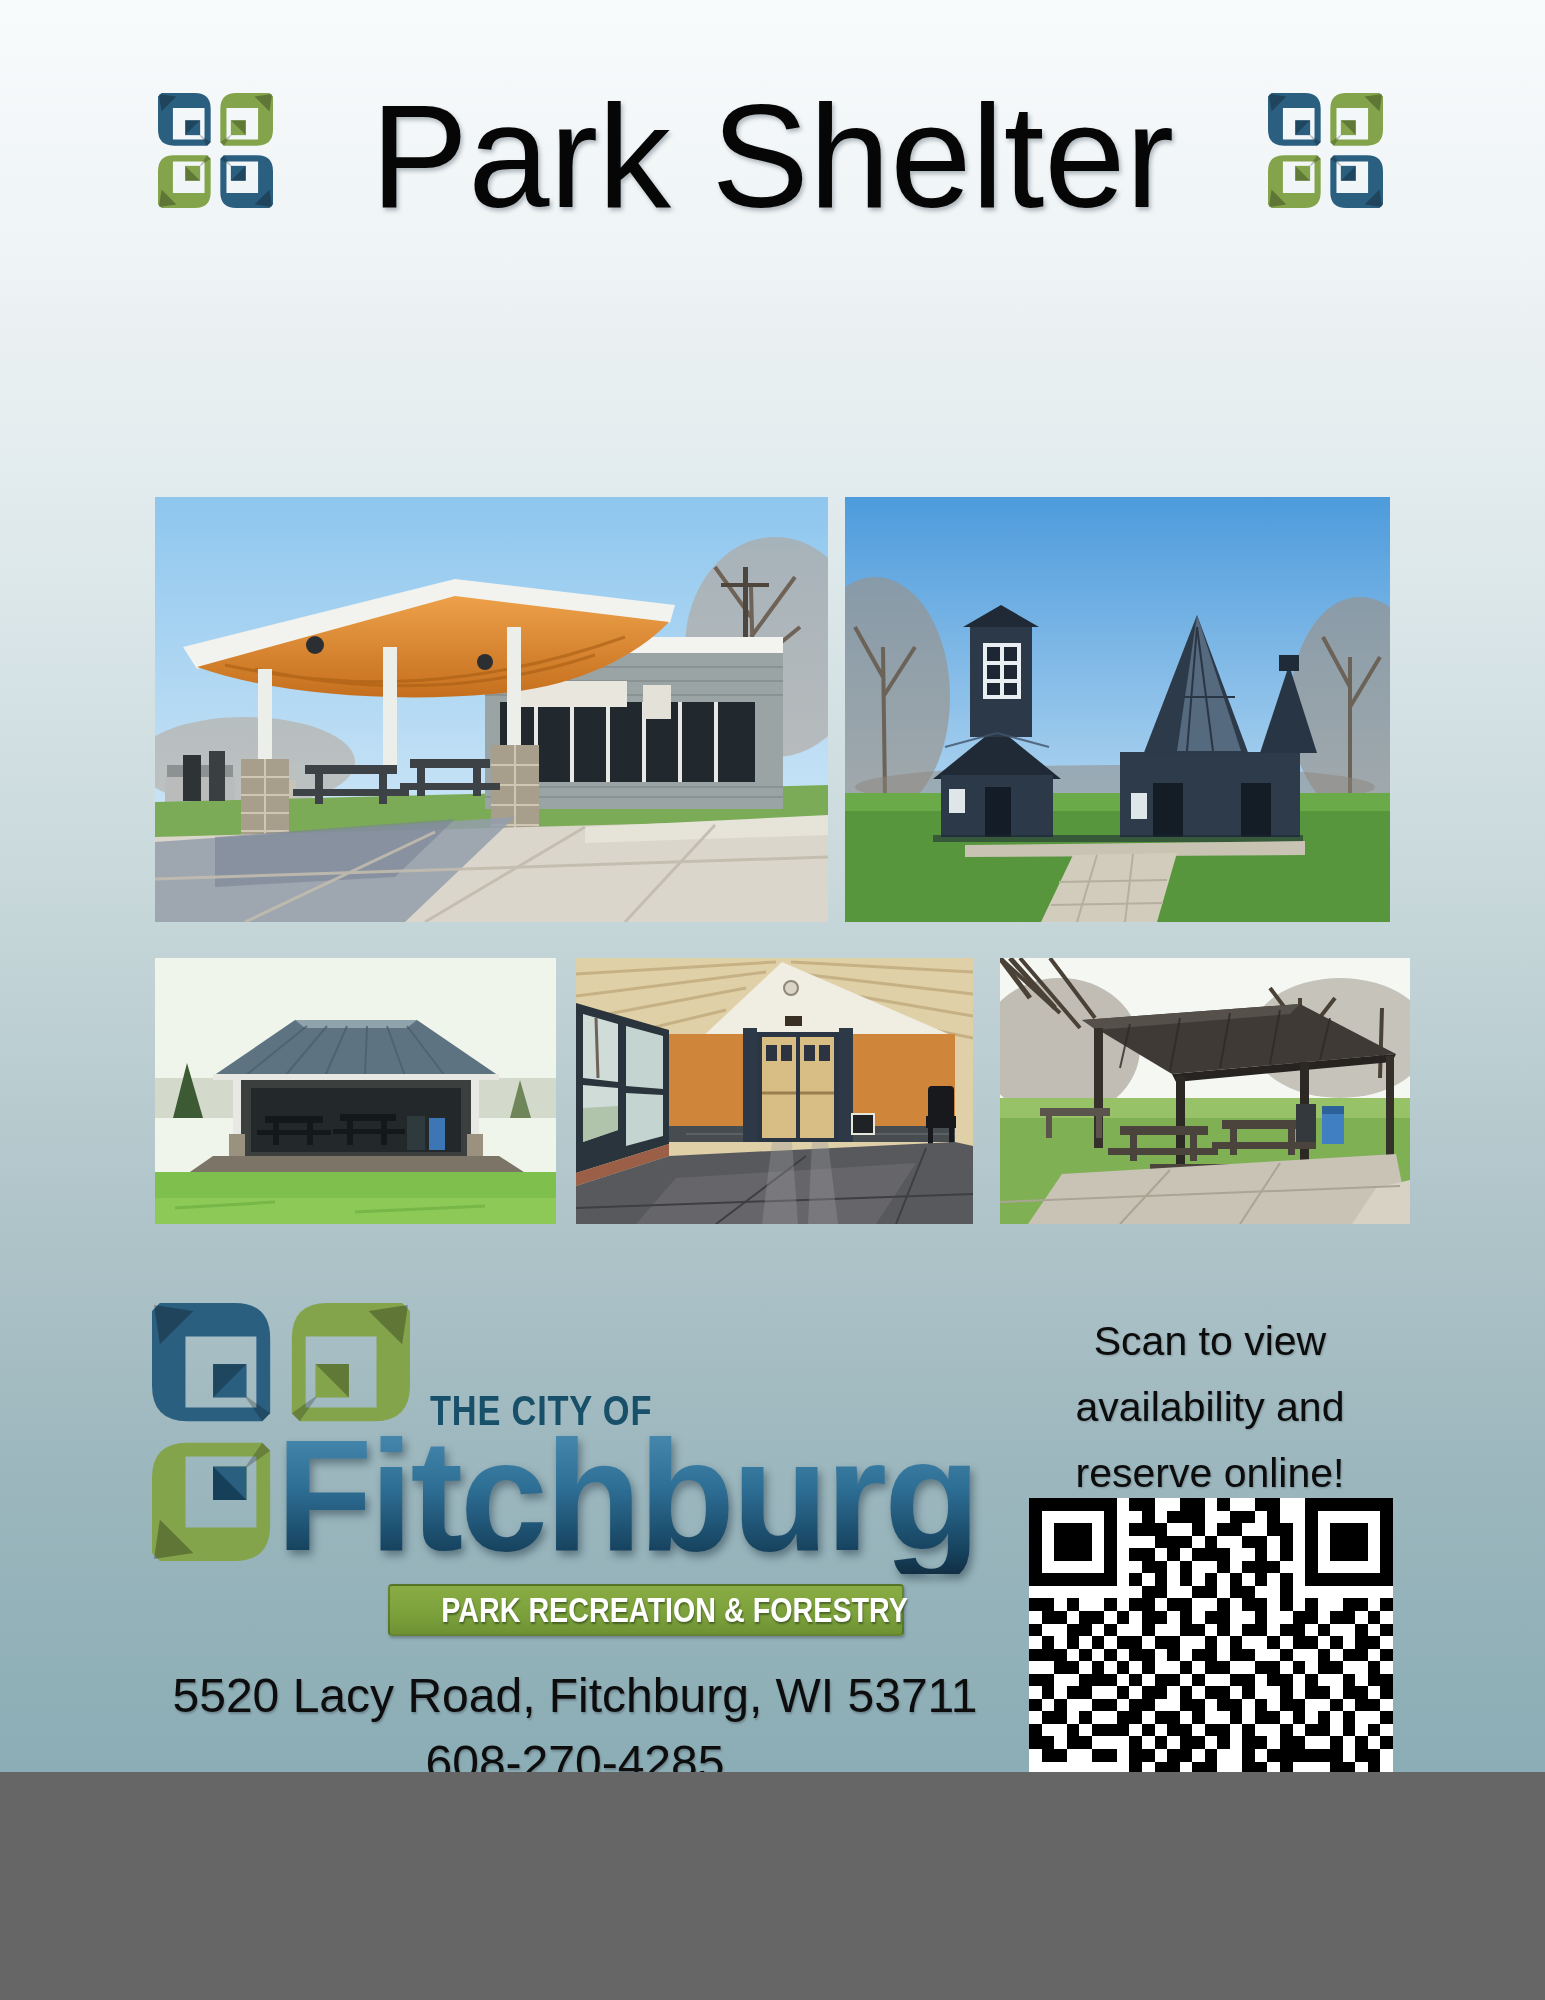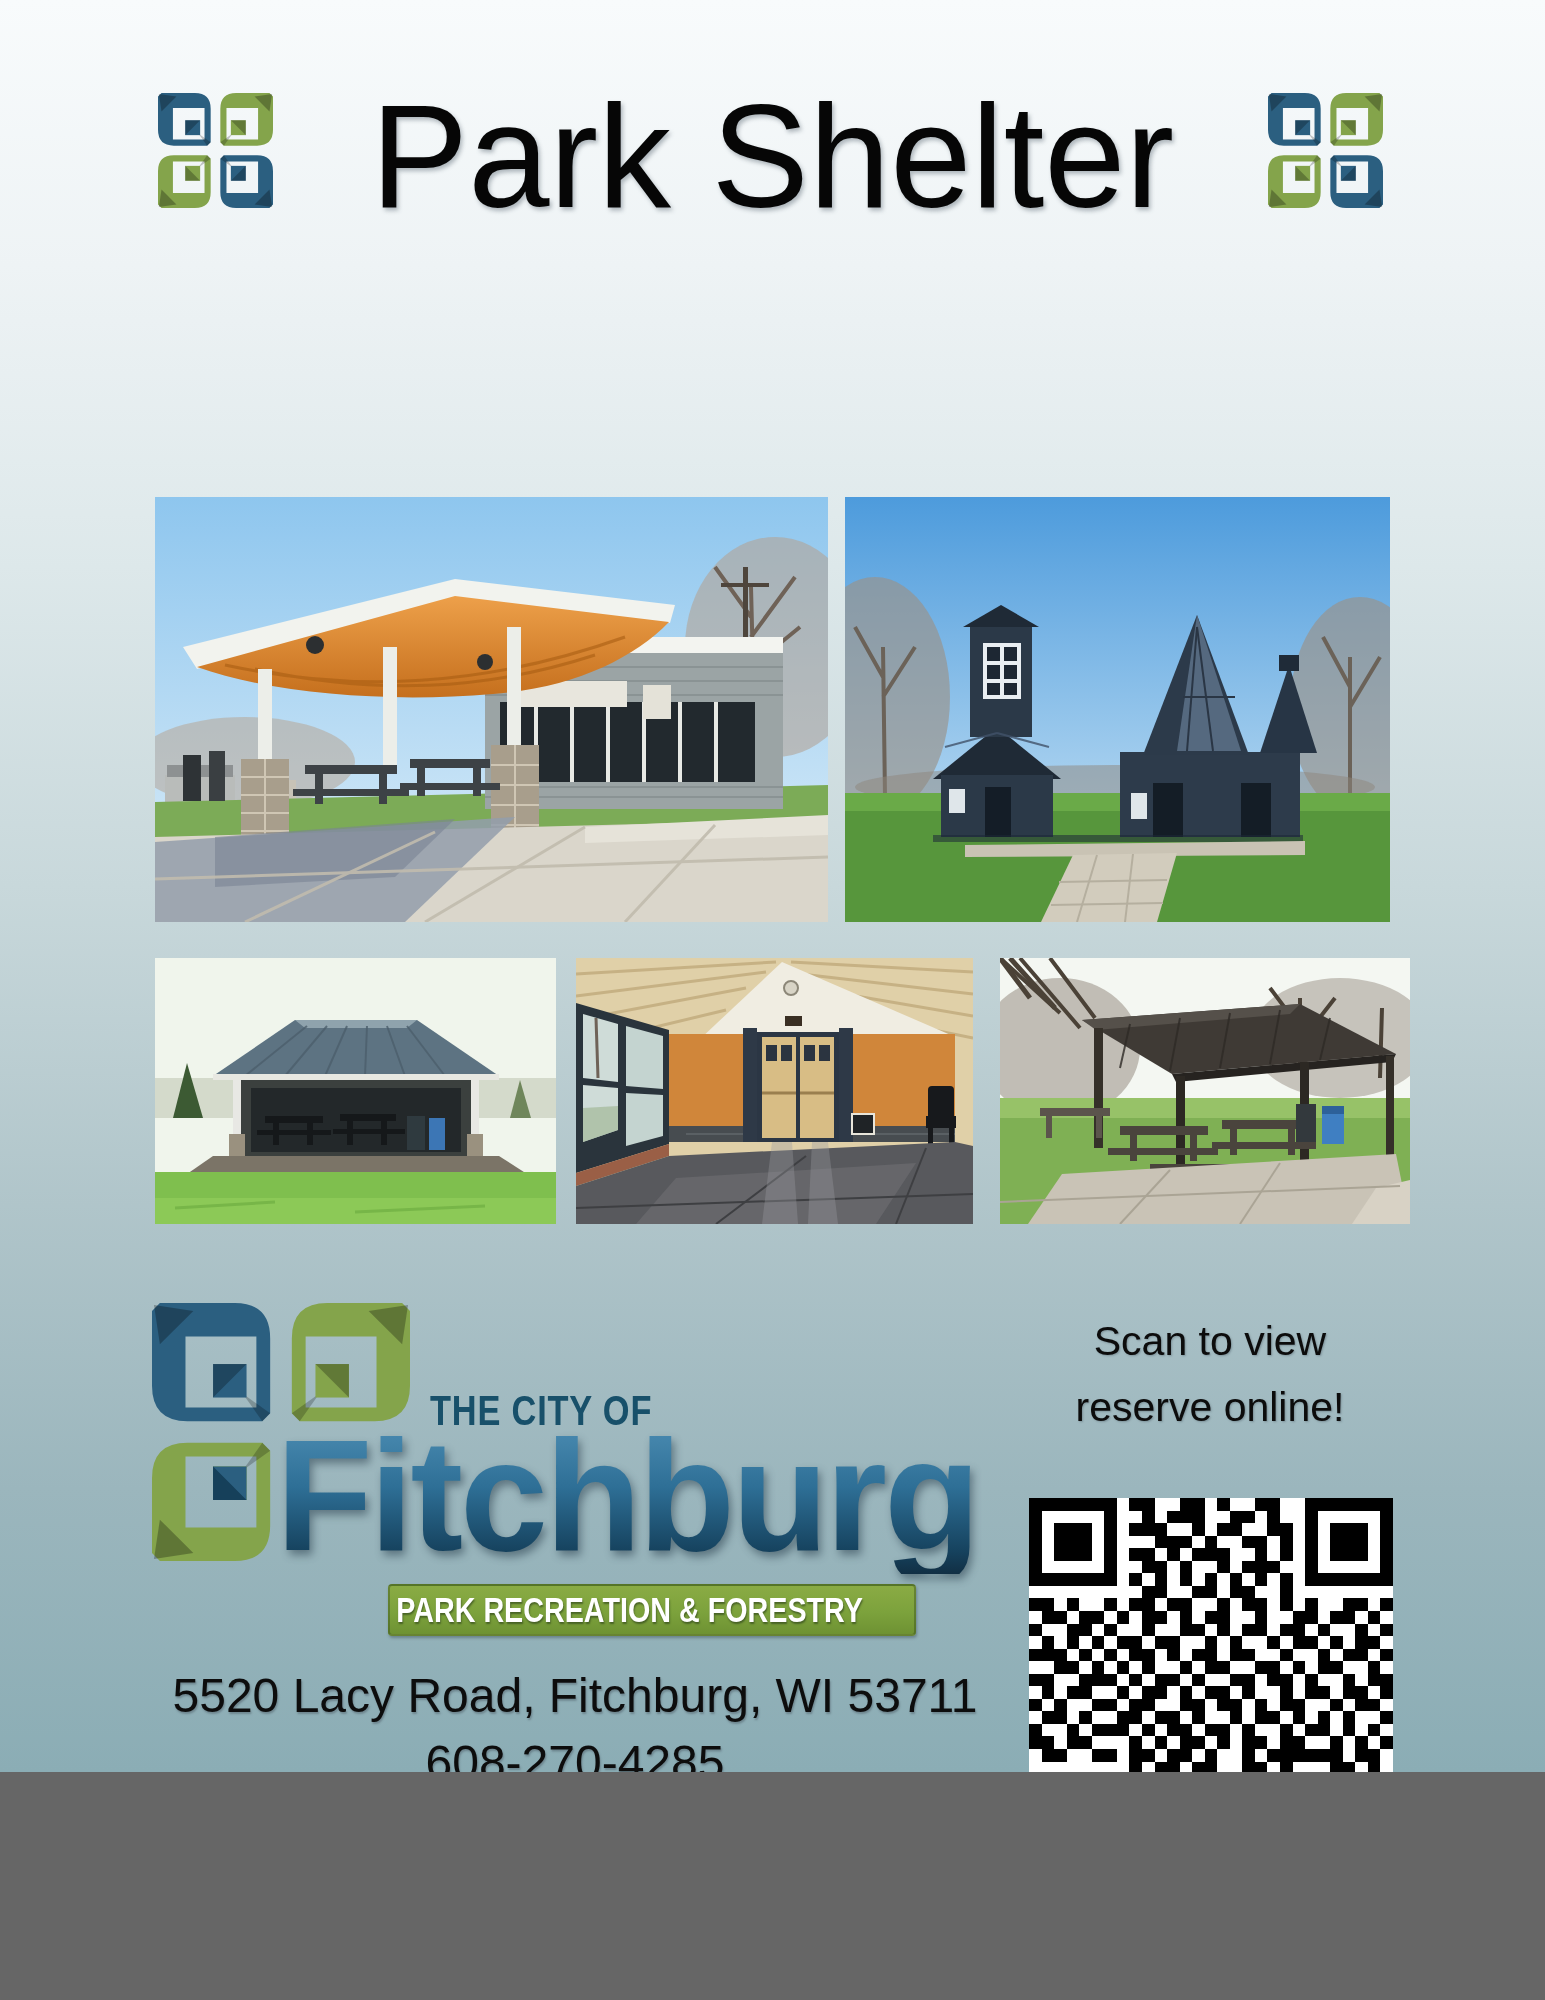--- a/index.html
+++ b/index.html
@@ -32,23 +32,22 @@
     font-weight:bold;font-size:158px;line-height:1;letter-spacing:-3px;white-space:nowrap;
     color:#1d567a;
     background:linear-gradient(180deg,#4e8fb5 0%,#2e6f96 45%,#16435f 85%,#112f44 100%);
     -webkit-background-clip:text;background-clip:text;-webkit-text-fill-color:transparent;
     text-shadow:none;
     filter:drop-shadow(3px 5px 4px rgba(20,40,55,.45));
   }
   .dept-banner{
     background:linear-gradient(180deg,#8aab44 0%,#7ca23c 55%,#6e9233 100%);
     border:2px solid rgba(40,60,20,.35);
-    border-radius:4px;display:flex;align-items:center;justify-content:flex-end;
+    border-radius:4px;display:flex;align-items:center;justify-content:flex-start;
     box-shadow:1px 2px 3px rgba(30,45,55,.35);
-    padding-left:12px;
   }
   .dept-banner span{
     color:#ffffff;font-weight:bold;font-size:35px;letter-spacing:0px;white-space:nowrap;
     transform:scaleX(.82);transform-origin:center;
     text-shadow:1px 2px 2px rgba(40,60,25,.6);
   }
   
   .contact-block{left:75px;top:1662px;width:1000px;text-align:center;color:#0d0d0d;}
   .contact-line{font-size:48px;line-height:67px;text-shadow:1px 2px 2px rgba(70,85,95,.45);}
   .website{text-decoration:underline;text-underline-offset:7px;text-decoration-thickness:3px;color:#0d0d0d;}
@@ -446,20 +445,21 @@
     <span>PARK RECREATION &amp; FORESTRY</span>
   </div>
 
   <div class="abs contact-block">
     <div class="contact-line">5520 Lacy Road, Fitchburg, WI 53711</div>
     <div class="contact-line">608-270-4285</div>
   </div>
 
   <div class="abs scan-block">
     <div class="scan-line">Scan to view</div>
+    <div class="scan-line">availability and</div>
     <div class="scan-line">reserve online!</div>
   </div>
 
   <div class="abs qr" style="left:1029px;top:1498px;width:364px;height:364px;">
     <svg viewBox="0 0 29 29" preserveAspectRatio="none">
         <rect x="0" y="0" width="1" height="1"></rect>
         <rect x="1" y="0" width="1" height="1"></rect>
         <rect x="2" y="0" width="1" height="1"></rect>
         <rect x="3" y="0" width="1" height="1"></rect>
         <rect x="4" y="0" width="1" height="1"></rect>

